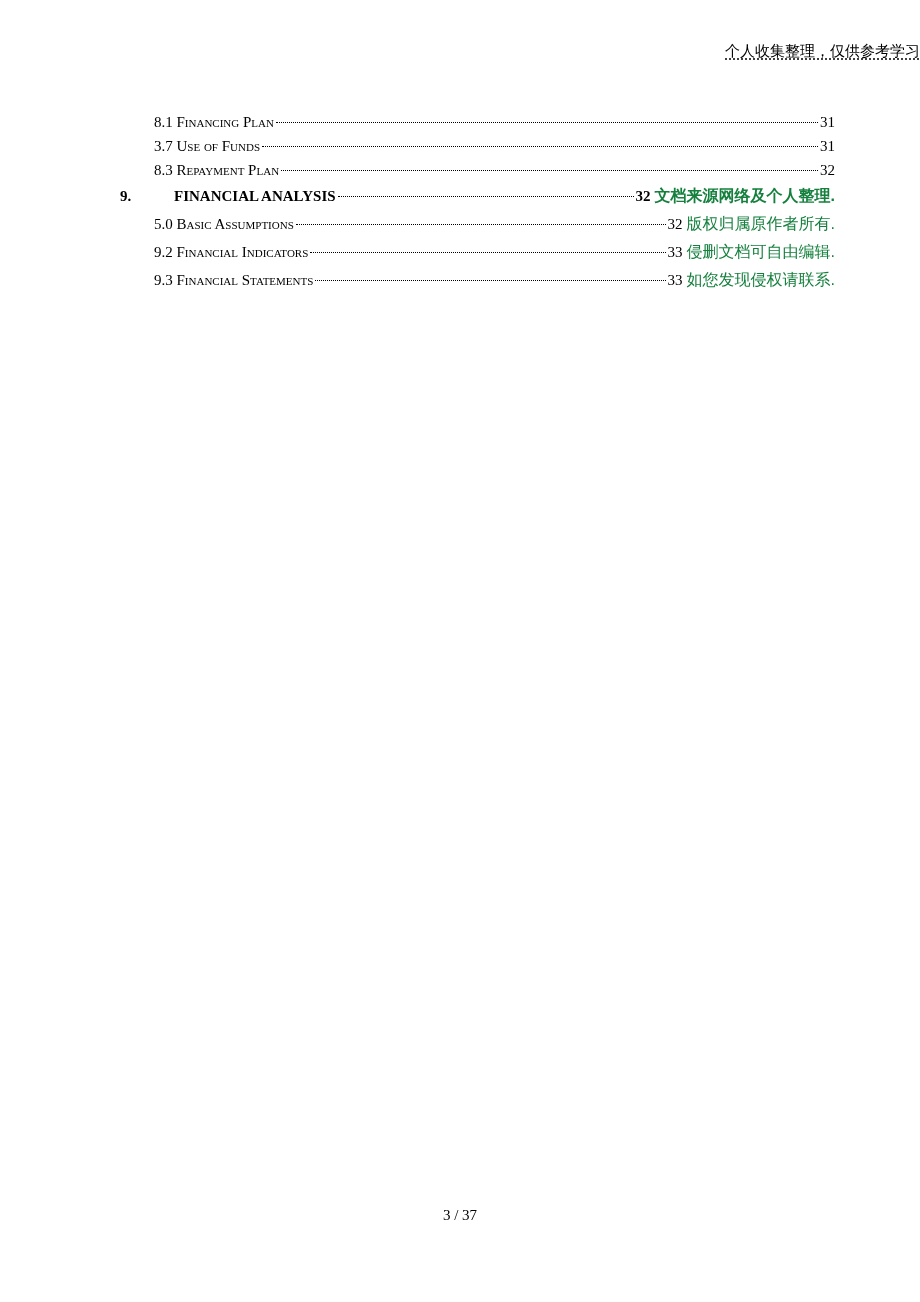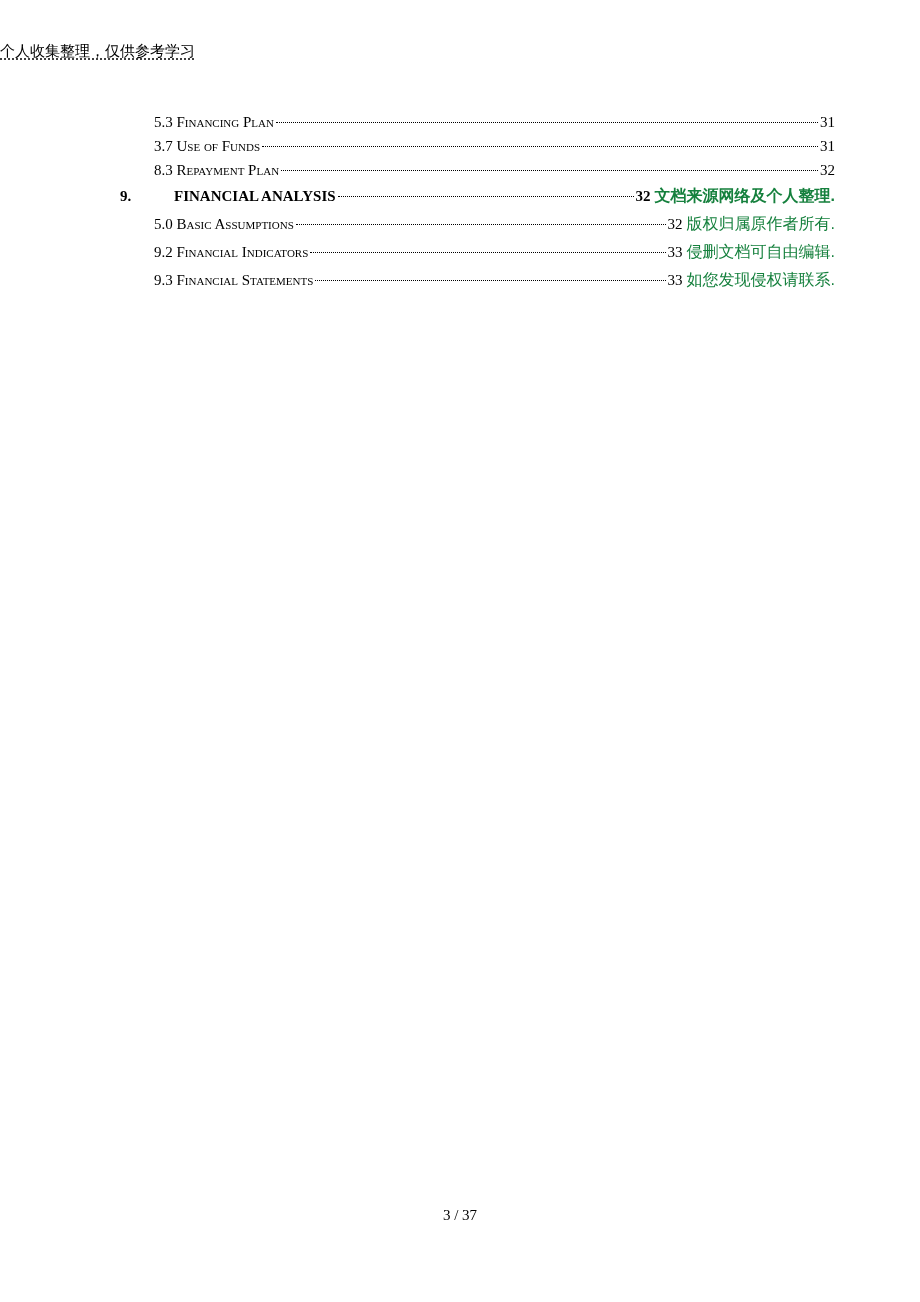--- a/index.html
+++ b/index.html
@@ -5,21 +5,21 @@
     * { margin: 0; padding: 0; box-sizing: border-box; }
     body {
       background: #ffffff;
       font-family: "Times New Roman", serif;
       width: 920px;
       height: 1302px;
       position: relative;
       color: #000;
     }
     .header {
-      text-align: left;
+      text-align: right;
       padding-top: 42px;
       font-size: 15px;
       font-family: "SimSun", "Songti SC", serif;
     }
     .header-underline {
       text-decoration: underline;
       text-decoration-style: dotted;
       text-underline-offset: 3px;
     }
     .content {
@@ -77,21 +77,21 @@
 </head>
 <body>
 
 <div class="header">
   <span class="header-underline">个人收集整理，仅供参考学习</span>
 </div>
 
 <div class="content">
 
   <div class="toc-row indent-sub">
-    <span class="toc-label smallcaps">5.3 Financing Plan</span>
+    <span class="toc-label smallcaps">8.1 Financing Plan</span>
     <span class="toc-dots"></span>
     <span class="toc-page">31</span>
   </div>
   <div class="toc-row indent-sub">
     <span class="toc-label smallcaps">3.7 Use of Funds</span>
     <span class="toc-dots"></span>
     <span class="toc-page">31</span>
   </div>
   <div class="toc-row indent-sub">
     <span class="toc-label smallcaps">8.3 Repayment Plan</span>

